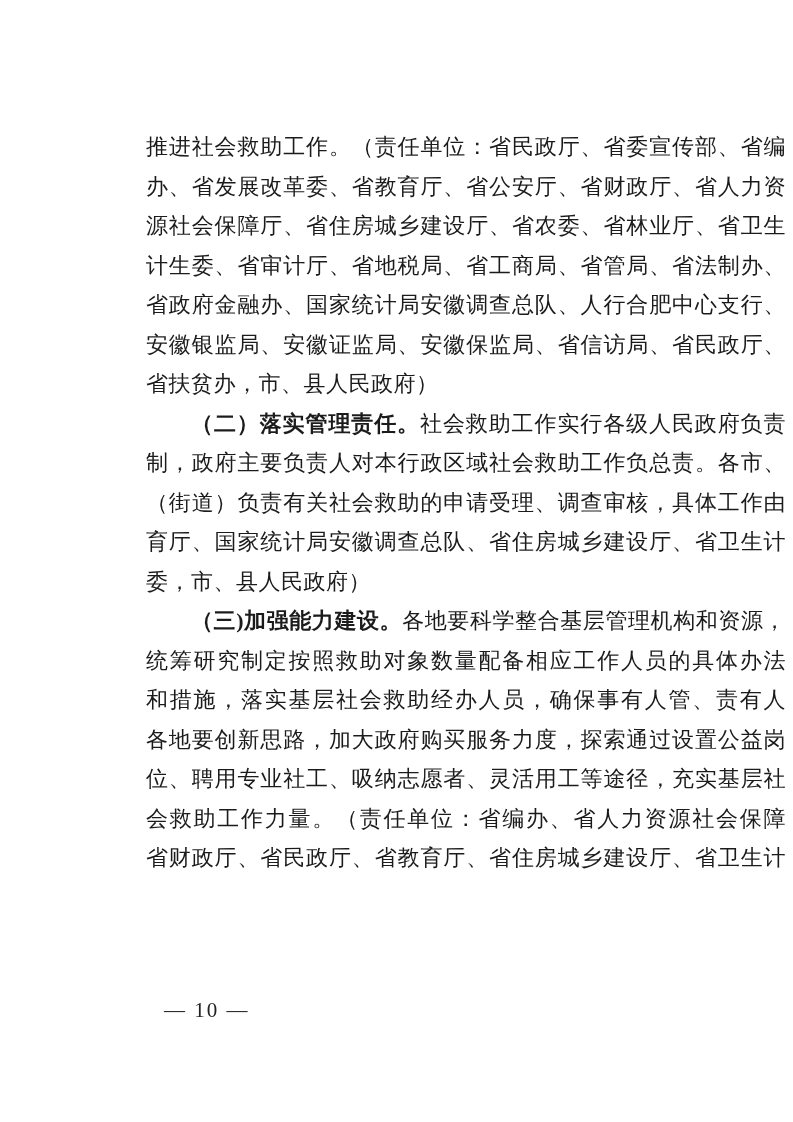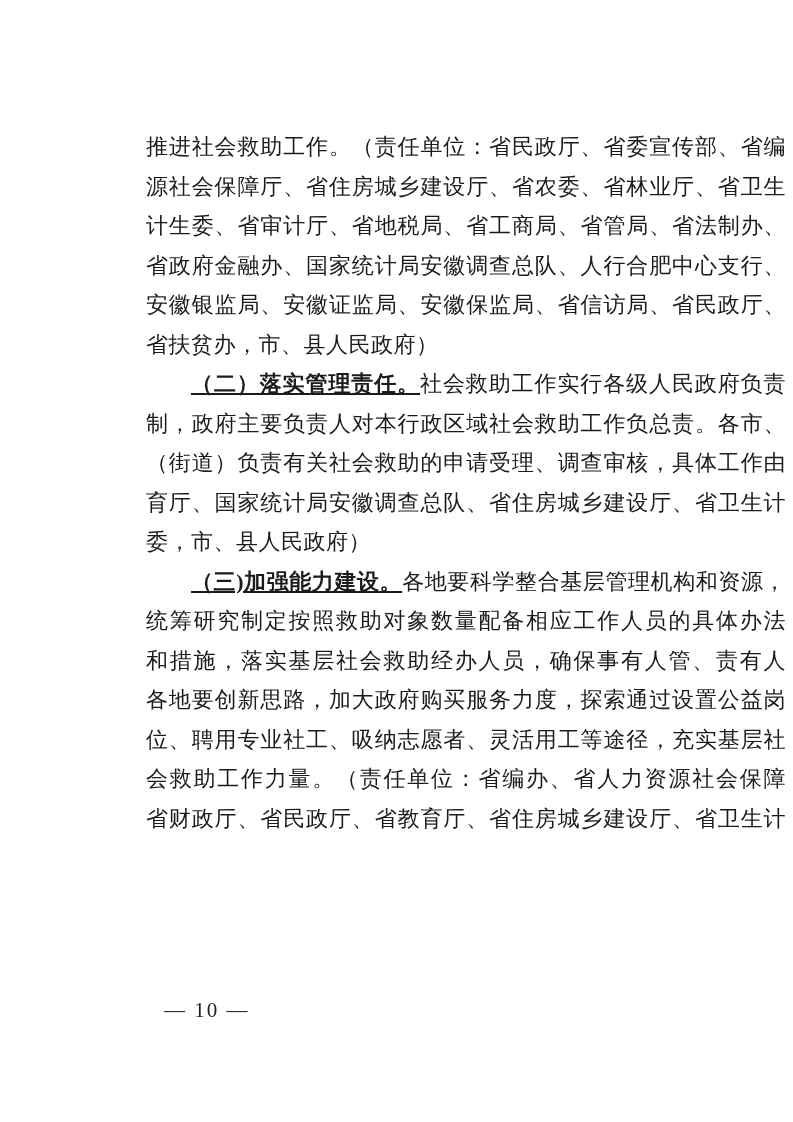--- a/index.html
+++ b/index.html
@@ -35,38 +35,38 @@
   }
   .line.l {
     text-align: right;
     text-align-last: left;
   }
   .line.ind {
     padding-left: 45px;
   }
   .b {
     font-weight: 700;
-    text-decoration: underline;
   }
   .footer {
     position: absolute;
     left: 116px;
     top: 997px;
     font-size: 21px;
     line-height: 26px;
     letter-spacing: 2px;
     color: #222222;
   }
 </style>
 </head>
 <body>
 
 <div class="page">
   <div class="content">
     <div class="line"><span>推进社会救助工作。（责任单位：省民政厅、省委宣传部、省编</span></div>
+    <div class="line"><span>办、省发展改革委、省教育厅、省公安厅、省财政厅、省人力资</span></div>
     <div class="line"><span>源社会保障厅、省住房城乡建设厅、省农委、省林业厅、省卫生</span></div>
     <div class="line"><span>计生委、省审计厅、省地税局、省工商局、省管局、省法制办、</span></div>
     <div class="line"><span>省政府金融办、国家统计局安徽调查总队、人行合肥中心支行、</span></div>
     <div class="line"><span>安徽银监局、安徽证监局、安徽保监局、省信访局、省民政厅、</span></div>
     <div class="line l"><span>省扶贫办，市、县人民政府）</span></div>
     <div class="line ind"><span class="b">（二）落实管理责任。</span><span>社会救助工作实行各级人民政府负责</span></div>
     <div class="line"><span>制，政府主要负责人对本行政区域社会救助工作负总责。各市、</span></div>
     <div class="line"><span>（街道）负责有关社会救助的申请受理、调查审核，具体工作由</span></div>
     <div class="line"><span>育厅、国家统计局安徽调查总队、省住房城乡建设厅、省卫生计生</span></div>
     <div class="line l"><span>委，市、县人民政府）</span></div>

